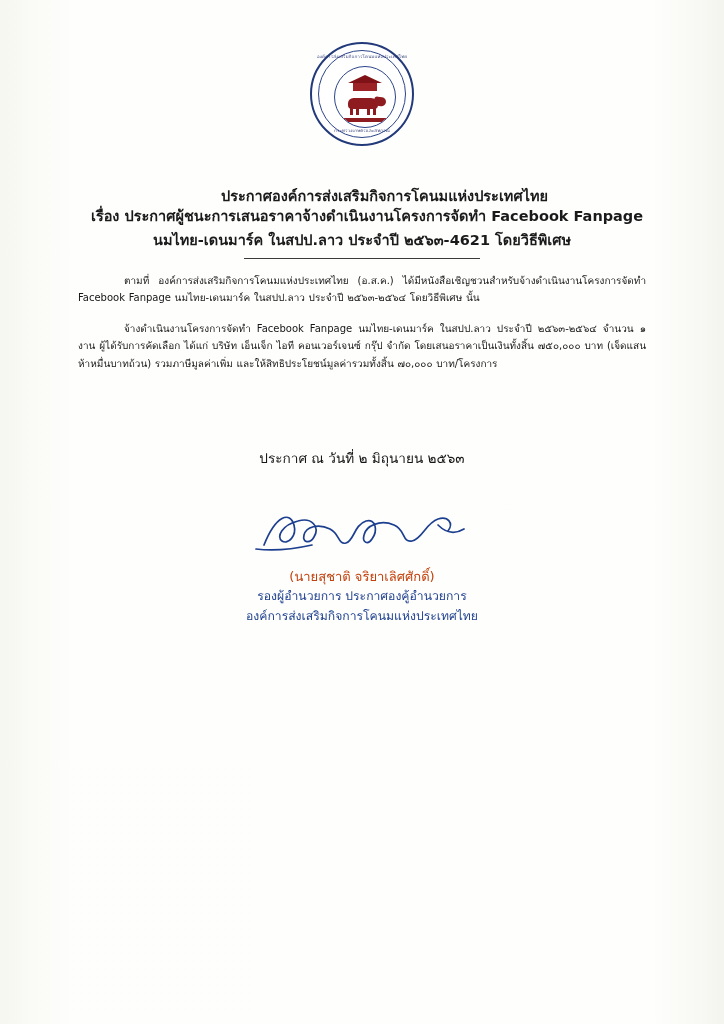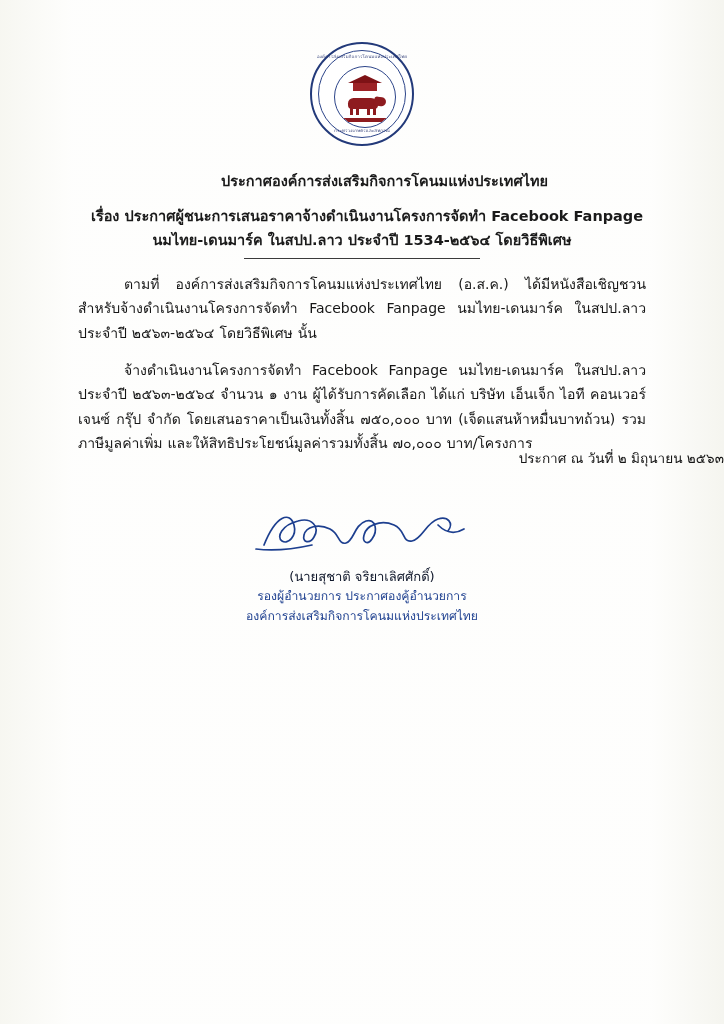--- a/index.html
+++ b/index.html
@@ -143,21 +143,21 @@
   
   .heading {
     position: absolute;
     left: 0; right: 0;
     text-align: center;
     color: #1a1a1a;
     font-weight: 700;
     font-size: 14.5px;
     line-height: 1.55;
   }
-  #h-line1 { top: 170px; padding-left: 45px; }
+  #h-line1 { top: 185px; padding-left: 45px; }
   #h-line2 { top: 205px; padding-left: 10px; }
   #h-line3 { top: 229px; }
 
   .divider {
     position: absolute;
     top: 258px;
     left: 50%;
     transform: translateX(-50%);
     width: 236px;
     border-top: 1px solid #3a3a3a;
@@ -165,54 +165,54 @@
   }
 
   
   .body-wrap {
     position: absolute;
     top: 272px;
     left: 78px;
     width: 568px;
   }
   .para {
-    font-size: 14px;
+    font-size: 10px;
     line-height: 1.74;
     color: #161616;
     text-align: justify;
     text-justify: inter-word;
     margin: 0 0 13px 0;
     word-spacing: 0.5px;
   }
   .para .indent { display: inline-block; width: 46px; }
 
   
   .dateline {
     position: absolute;
     top: 447px;
     left: 0; right: 0;
-    text-align: right;
+    text-align: center;
     font-size: 13.6px;
     color: #161616;
   }
 
   
   .signature-block {
     position: absolute;
     top: 505px;
     left: 0; right: 0;
     text-align: center;
   }
   .sig-svg {
     display: block;
     margin: 0 auto 6px auto;
   }
   .sig-name {
     font-size: 13px;
-    color: #0f172a;
+    color: #c2410c;
     line-height: 1.55;
   }
   .sig-role {
     font-size: 12.2px;
     color: #1d3f8f;
     line-height: 1.6;
   }
 </style>
 </head>
 <body>
@@ -237,21 +237,21 @@
           <div class="leg l4"></div>
         </div>
         <div class="base-band"></div>
       </div>
       <div class="bottom-text">กระทรวงเกษตรและสหกรณ์</div>
     </div>
   </div>
 
   <div class="heading" id="h-line1">ประกาศองค์การส่งเสริมกิจการโคนมแห่งประเทศไทย</div>
   <div class="heading" id="h-line2">เรื่อง ประกาศผู้ชนะการเสนอราคาจ้างดำเนินงานโครงการจัดทำ Facebook Fanpage</div>
-  <div class="heading" id="h-line3">นมไทย-เดนมาร์ค ในสปป.ลาว ประจำปี 1534-๒๕๖๔ โดยวิธีพิเศษ</div>
+  <div class="heading" id="h-line3">นมไทย-เดนมาร์ค ในสปป.ลาว ประจำปี ๒๕๖๓-4621 โดยวิธีพิเศษ</div>
 
   <div class="divider"></div>
 
   <div class="body-wrap">
     <p class="para"><span class="indent"></span><span>ตามที่  องค์การส่งเสริมกิจการโคนมแห่งประเทศไทย (อ.ส.ค.) ได้มีหนังสือเชิญชวนสำหรับจ้างดำเนินงานโครงการจัดทำ Facebook  Fanpage  นมไทย-เดนมาร์ค ในสปป.ลาว ประจำปี ๒๕๖๓-๒๕๖๔ โดยวิธีพิเศษ นั้น</span></p>
     <p class="para"><span class="indent"></span><span>จ้างดำเนินงานโครงการจัดทำ Facebook  Fanpage  นมไทย-เดนมาร์ค ในสปป.ลาว ประจำปี ๒๕๖๓-๒๕๖๔ จำนวน ๑ งาน ผู้ได้รับการคัดเลือก ได้แก่ บริษัท เอ็นเจ็ก ไอที คอนเวอร์เจนซ์ กรุ๊ป จำกัด โดยเสนอราคาเป็นเงินทั้งสิ้น ๗๕๐,๐๐๐ บาท (เจ็ดแสนห้าหมื่นบาทถ้วน) รวมภาษีมูลค่าเพิ่ม และให้สิทธิประโยชน์มูลค่ารวมทั้งสิ้น ๗๐,๐๐๐ บาท/โครงการ</span></p>
   </div>
 
   <div class="dateline">ประกาศ ณ วันที่ ๒ มิถุนายน ๒๕๖๓</div>
 

